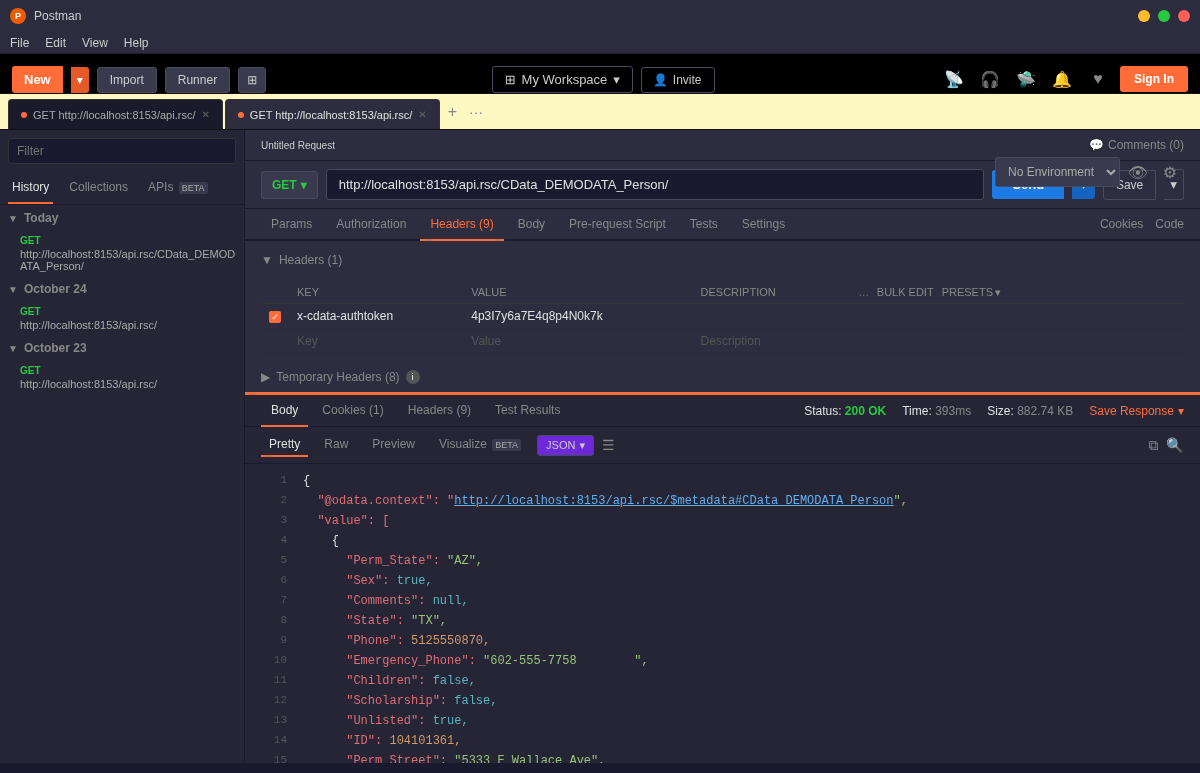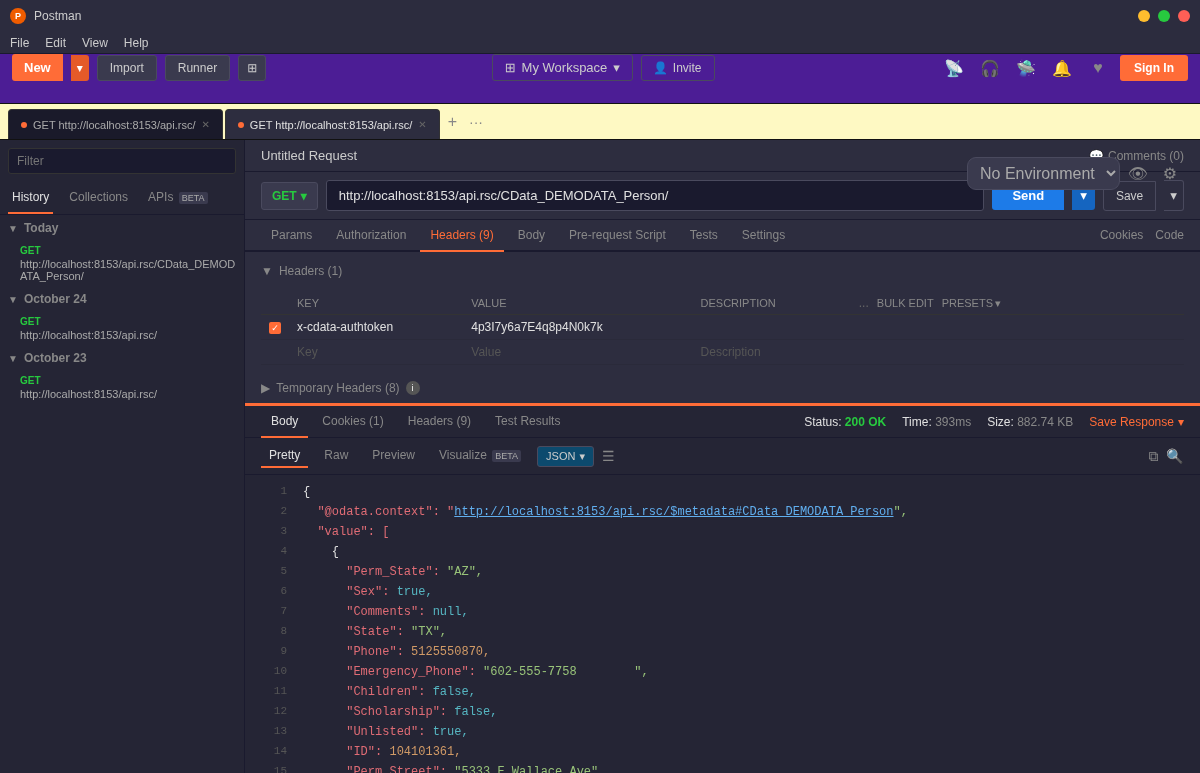--- a/index.html
+++ b/index.html
@@ -30,24 +30,24 @@
       display: flex;
       align-items: center;
       padding: 0 10px;
       gap: 16px;
       border-bottom: 1px solid #1a1a2e;
     }
     .menu-item { color: #ccc; font-size: 12px; cursor: pointer; }
 
     
     .toolbar {
-      background: #4c1d95;
-      height: 50px;
-      display: flex;
-      align-items: flex-start;
+      background: #000000;
+      height: 40px;
+      display: flex;
+      align-items: flex-end;
       padding: 0 12px;
       justify-content: space-between;
       border-bottom: 1px solid #111;
     }
     .toolbar-left { display: flex; align-items: center; gap: 8px; }
     .btn-new {
       background: #ff6c37;
       color: white;
       border: none;
       border-radius: 3px 0 0 3px;
@@ -456,21 +456,21 @@
     }
     .format-tab {
       color: #888;
       font-size: 12px;
       padding: 4px 8px;
       cursor: pointer;
       border-bottom: 2px solid transparent;
     }
     .format-tab.active { color: #e0e0e0; border-bottom-color: #ff6c37; }
     .format-select {
-      background: #0c4a6e;
+      background: #6d28d9;
       color: #ccc;
       border: 1px solid #4a4a5e;
       border-radius: 3px;
       padding: 3px 8px;
       font-size: 11px;
       cursor: pointer;
       display: flex;
       align-items: center;
       gap: 4px;
     }
@@ -627,21 +627,21 @@
       <div class="history-item">
         <span class="method">GET</span>
         <span class="url">http://localhost:8153/api.rsc/</span>
       </div>
     </div>
   </div>
 
   <div class="content-area">
 
     <div style="display:flex; align-items:center; padding: 8px 16px; border-bottom: 1px solid #1a1a2e; justify-content:space-between;">
-      <span style="font-size:13px;color:#ccc;">Untitled Request</span>
+      <span style="font-size:10px;color:#ccc;">Untitled Request</span>
       <div style="display:flex;align-items:center;gap:8px;">
         <span style="color:#888;font-size:12px;display:flex;align-items:center;gap:4px;">
           <span>💬</span>
           <span>Comments (0)</span>
         </span>
       </div>
     </div>
 
     <div style="display:flex;align-items:center;padding:8px 16px;gap:8px;border-bottom:1px solid #1a1a2e;">
       <div style="position:absolute;right:260px;top:164px;display:flex;align-items:center;gap:4px;">
@@ -650,21 +650,21 @@
       <div class="method-select">
         <span>GET</span>
         <span>▾</span>
       </div>
       <input class="url-input" type="text" value="http://localhost:8153/api.rsc/CData_DEMODATA_Person/" style="">
       <button class="send-btn">Send</button>
       <button class="send-arrow">▾</button>
       <button class="save-btn">Save</button>
       <button class="save-arrow">▾</button>
       <div style="position:fixed;right:16px;top:157px;display:flex;align-items:center;gap:4px;">
-        <select style="background:#3a3a4e;color:#aaa;border:1px solid #4a4a5e;border-radius:9px;padding:6px 8px;font-size:16px;cursor:pointer;">
+        <select style="background:#3a3a4e;color:#aaa;border:1px solid #4a4a5e;border-radius:3px;padding:6px 8px;font-size:12px;cursor:pointer;">
           <option>No Environment</option>
         </select>
         <button class="icon-btn">👁</button>
         <button class="icon-btn">⚙</button>
       </div>
     </div>
 
     <div class="request-tabs">
       <div class="req-tab">Params</div>
       <div class="req-tab">Authorization</div>

